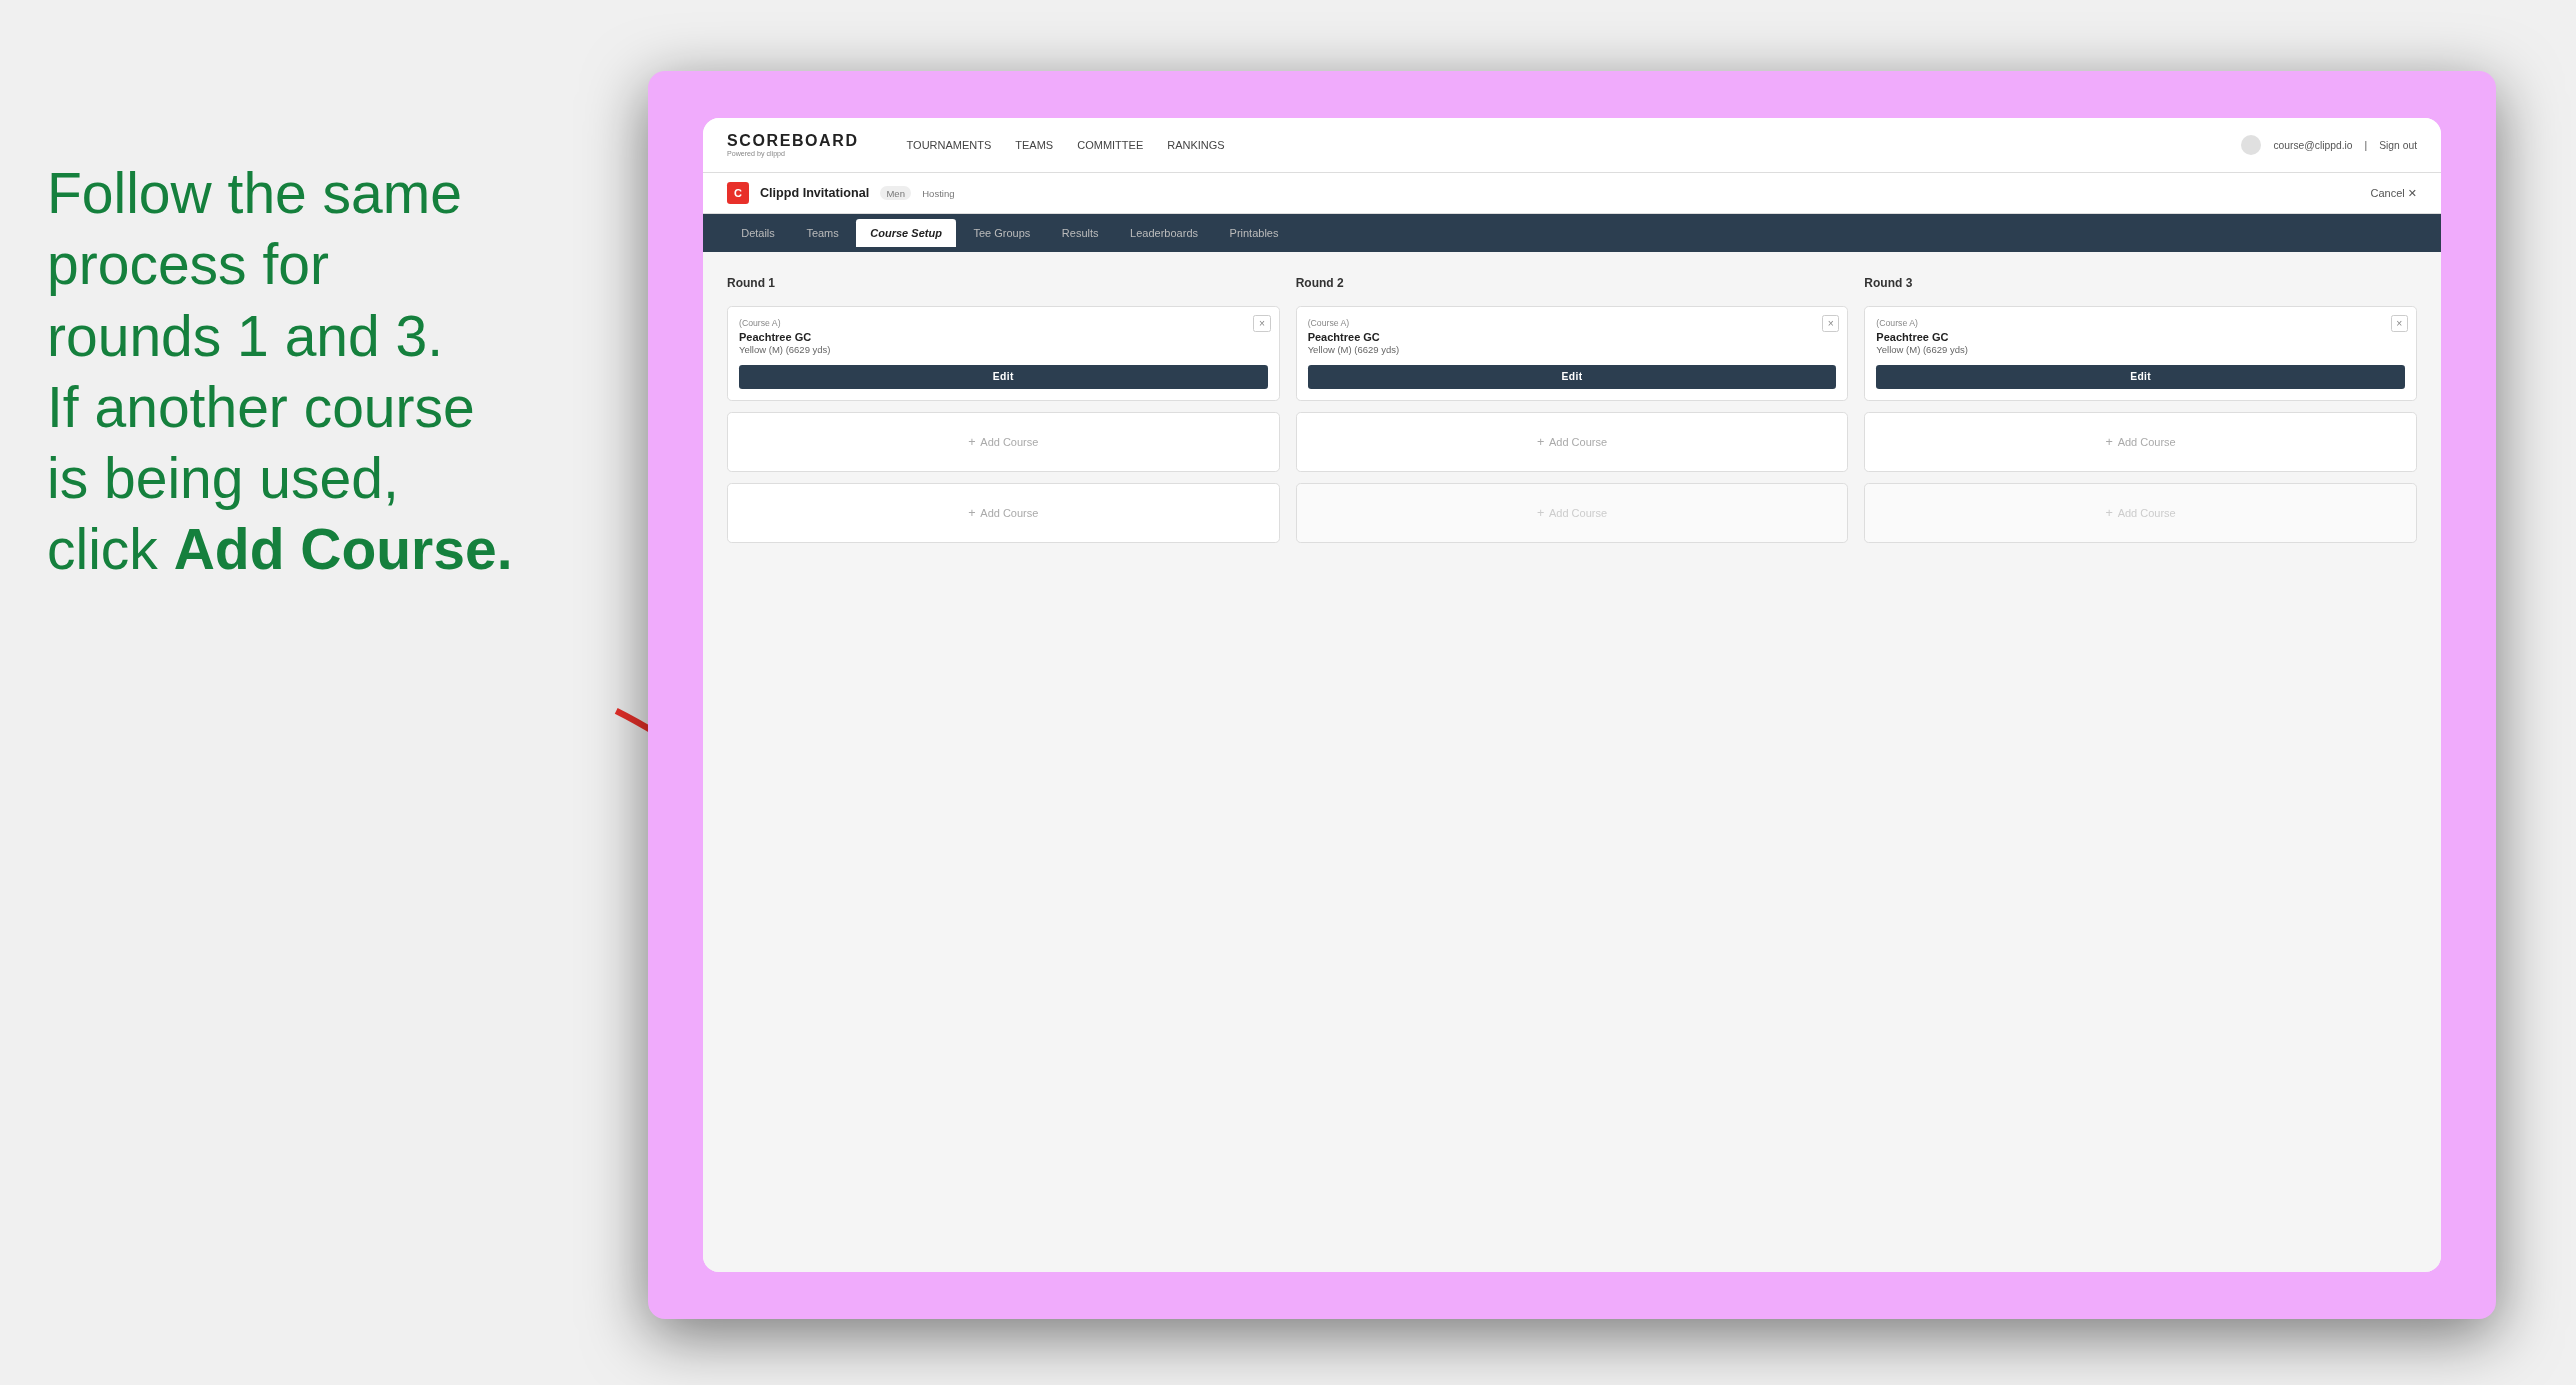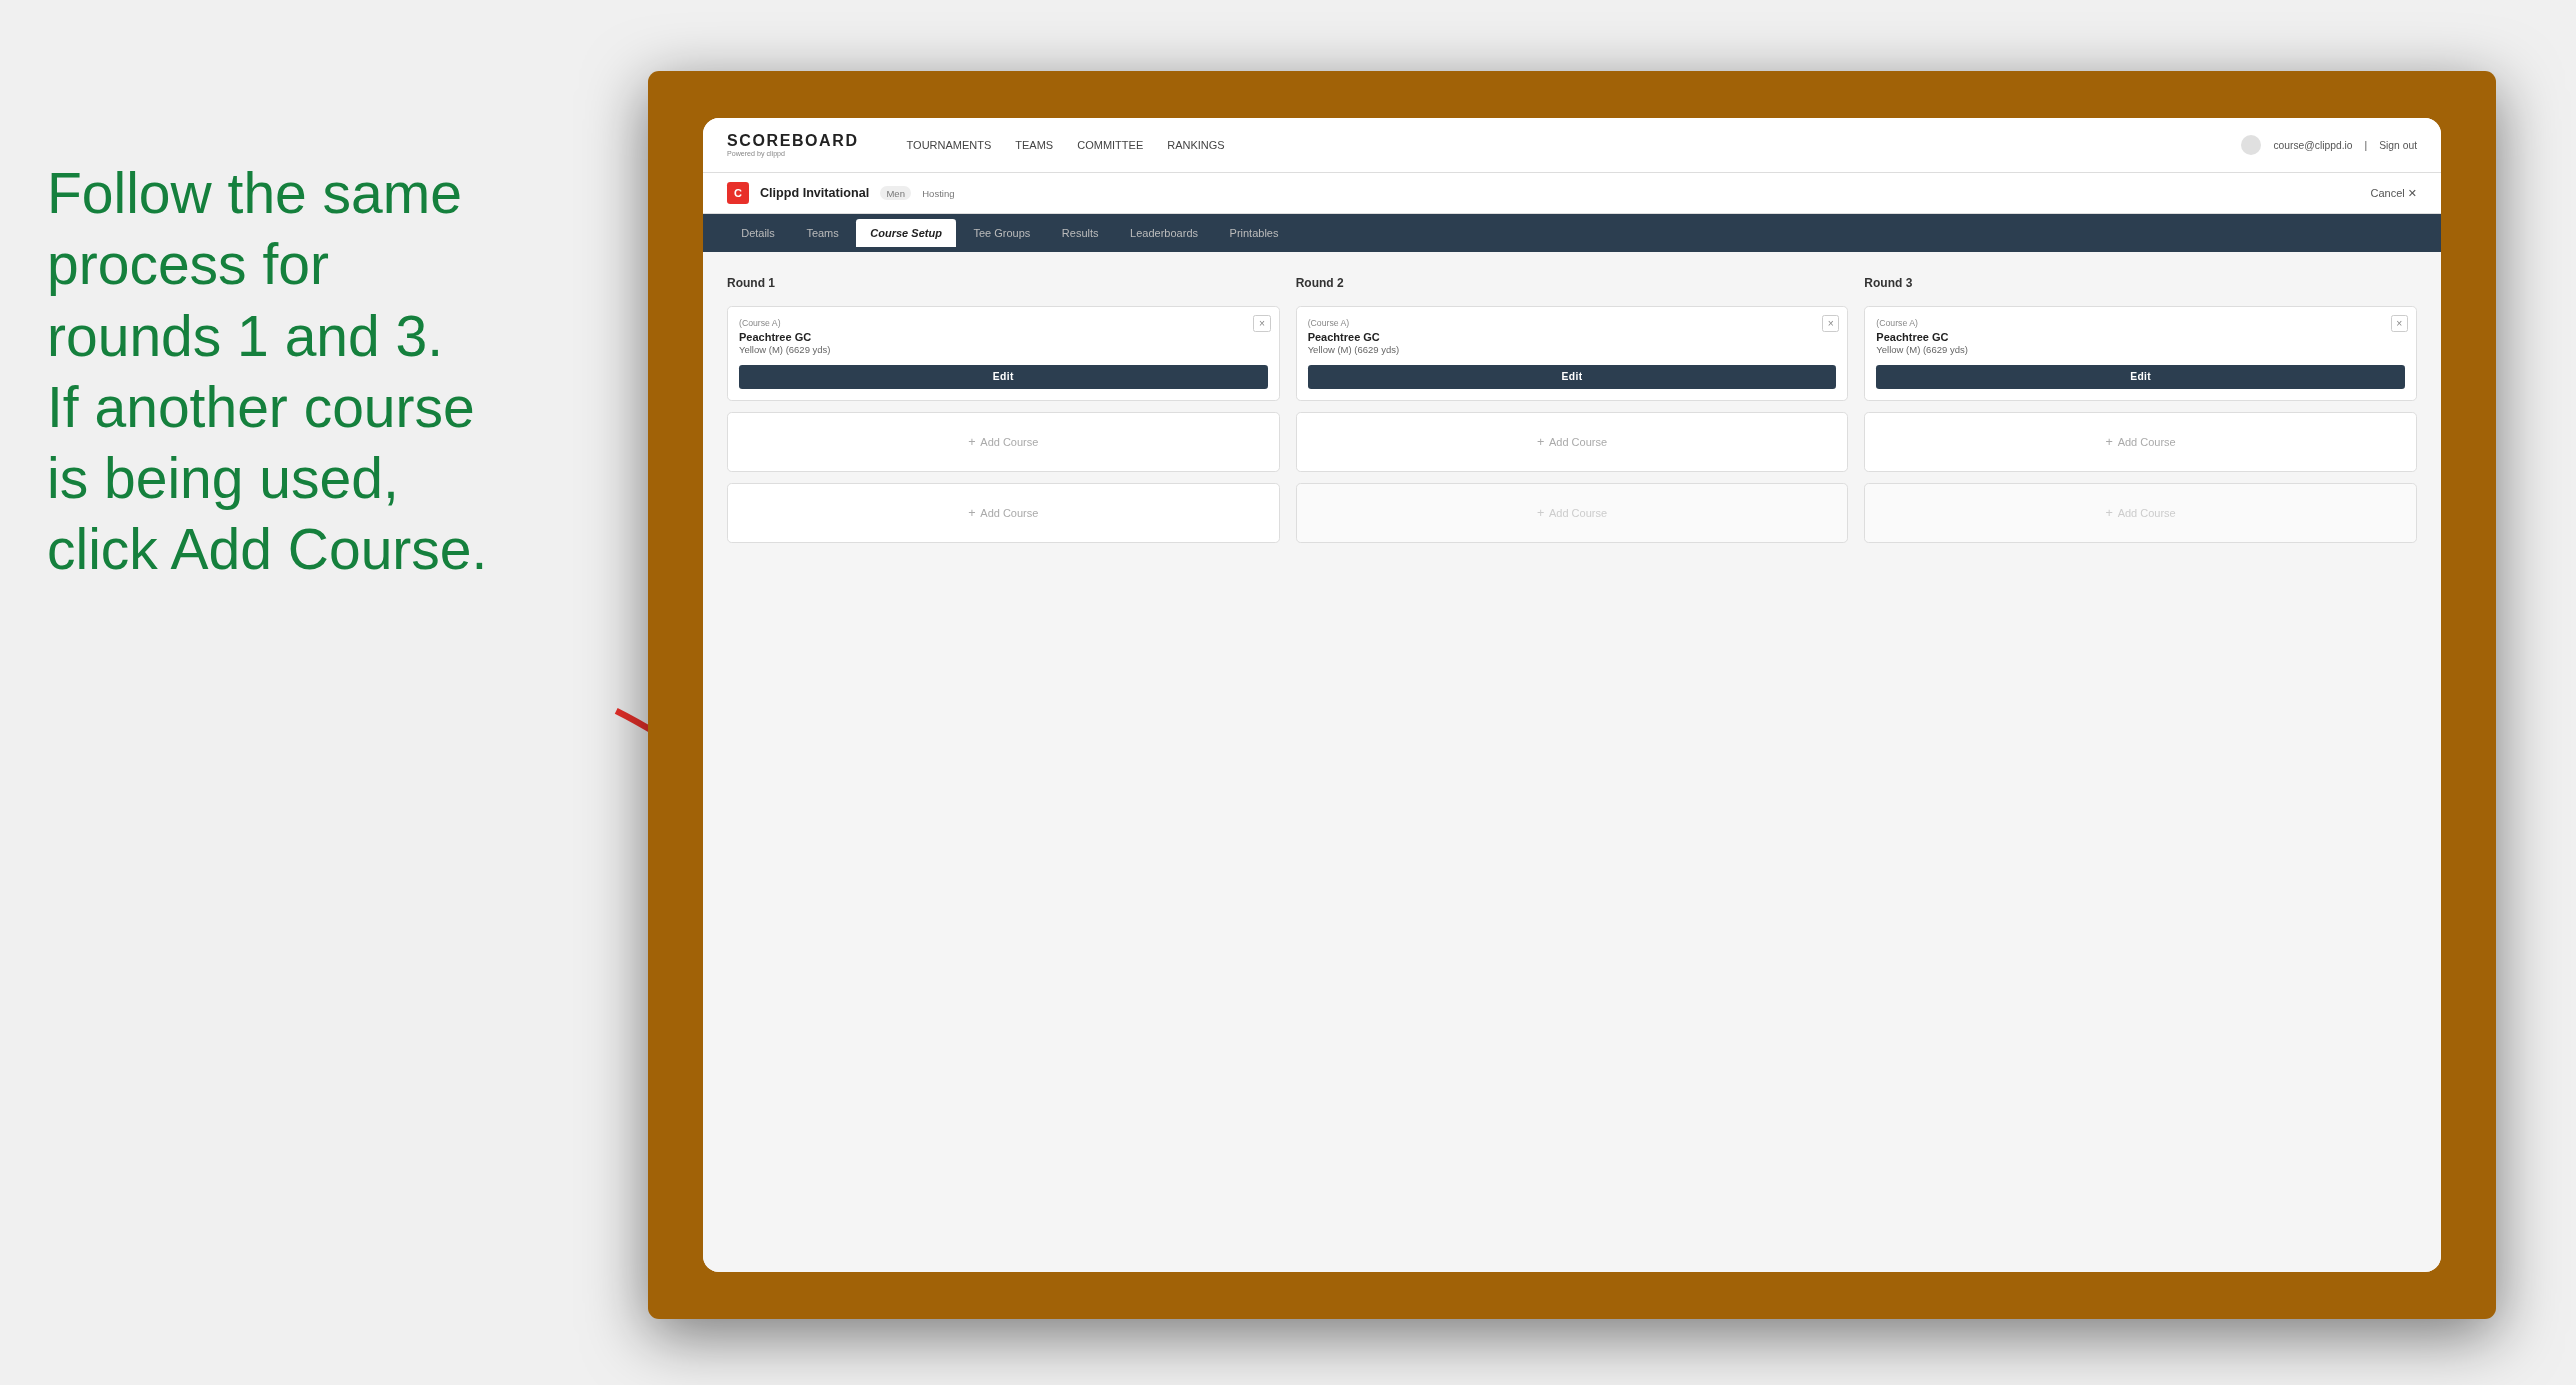--- a/index.html
+++ b/index.html
@@ -17,32 +17,32 @@
       position: absolute;
       left: 0px;
       top: 126px;
       width: 576px;
       font-size: 57px;
       line-height: 1.25;
       color: #15803d;
       padding: 32px 47px;
     }
     .instruction-text strong {
-      font-weight: 400;
+      font-weight: 700;
     }
 
     
     .tablet-frame {
       position: absolute;
       left: 648px;
       top: 71px;
       width: 1848px;
       height: 1248px;
-      background: #a16207;
-      border-radius: 11px;
+      background: #f0abfc;
+      border-radius: 17px;
       box-shadow: 0 16px 63px rgba(0,0,0,0.5);
       padding: 47px 55px;
     }
 
     .tablet-screen {
       width: 100%;
       height: 100%;
       background: #f5f5f5;
       border-radius: 16px;
       overflow: hidden;

